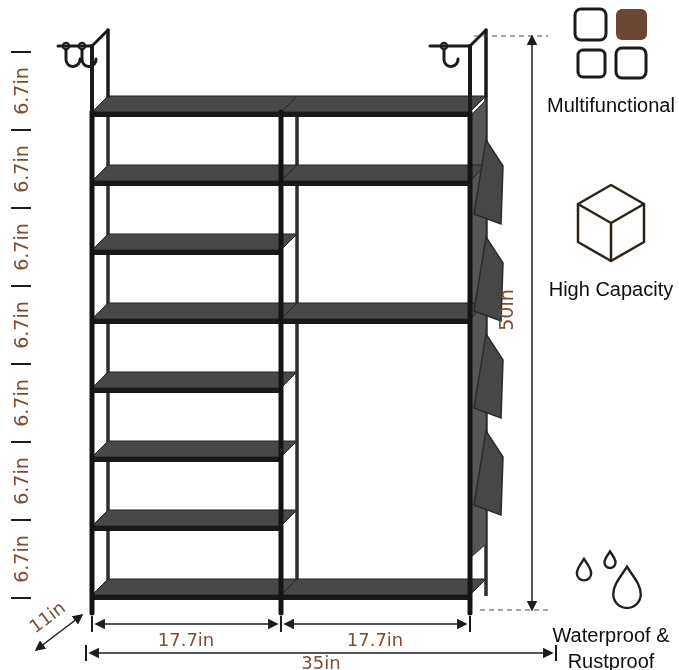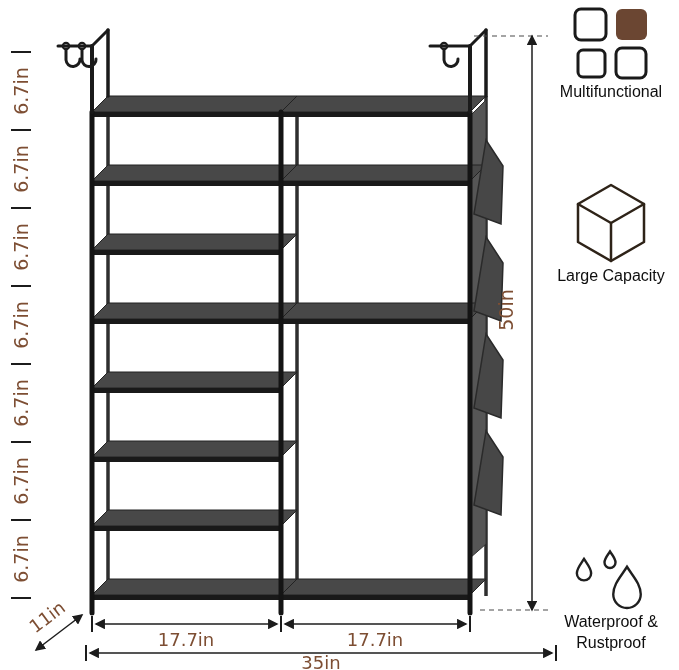--- a/index.html
+++ b/index.html
@@ -29,21 +29,21 @@
   .tick{stroke:#1c1c1c;stroke-width:2}
   .ext-dash{stroke:#4a4a4a;stroke-width:1.2;stroke-dasharray:5 4}
   .panel{fill:#565656;stroke:#303030;stroke-width:1}
   .pocket{fill:#474747;stroke:#2a2a2a;stroke-width:1.5}
 
   
   .feature{position:absolute;left:545px;width:132px;text-align:center}
   .feature .icon-wrap{display:block}
   .feature svg{display:block;margin:0 auto}
   .feature .label{
-    font-size:16px;color:#0e0e0e;line-height:1.3;
+    font-size:20px;color:#0e0e0e;line-height:1.3;margin-top:10px;
     font-family:"Liberation Sans", sans-serif;
   }
   .f-outline{fill:none;stroke:#1a1a1a;stroke-width:3}
   .f-line{fill:none;stroke:#2e2318;stroke-width:2.5;stroke-linejoin:round;stroke-linecap:round}
 </style>
 </head>
 <body>
 
 <div class="stage">
 
@@ -196,21 +196,21 @@
   </div>
 
   <div class="feature" style="top:180px">
     <span class="icon-wrap">
       <svg width="80" height="86" viewBox="0 0 80 86">
         <polygon class="f-line" points="40,5 73,24 73,62 40,81 7,62 7,24"></polygon>
         <polyline class="f-line" points="7,24 40,43 73,24"></polyline>
         <line class="f-line" x1="40" y1="43" x2="40" y2="81"></line>
       </svg>
     </span>
-    <div class="label">Large Capacity</div>
+    <div class="label">High Capacity</div>
   </div>
 
 
   <div class="feature" style="top:546px">
     <span class="icon-wrap">
       <svg width="84" height="66" viewBox="0 0 84 66">
         <path d="M0,-17 C5,-9 11,-3 11,5 A11,11 0 1,1 -11,5 C-11,-3 -5,-9 0,-17 Z" transform="translate(15,24) scale(0.65)" fill="none" stroke="#1f1f1f" stroke-width="3.7"></path>
         <path d="M0,-17 C5,-9 11,-3 11,5 A11,11 0 1,1 -11,5 C-11,-3 -5,-9 0,-17 Z" transform="translate(41,14) scale(0.5)" fill="none" stroke="#1f1f1f" stroke-width="4.8"></path>
         <path d="M0,-17 C5,-9 11,-3 11,5 A11,11 0 1,1 -11,5 C-11,-3 -5,-9 0,-17 Z" transform="translate(58,42) scale(1.25)" fill="none" stroke="#1f1f1f" stroke-width="1.9"></path>
       </svg>

